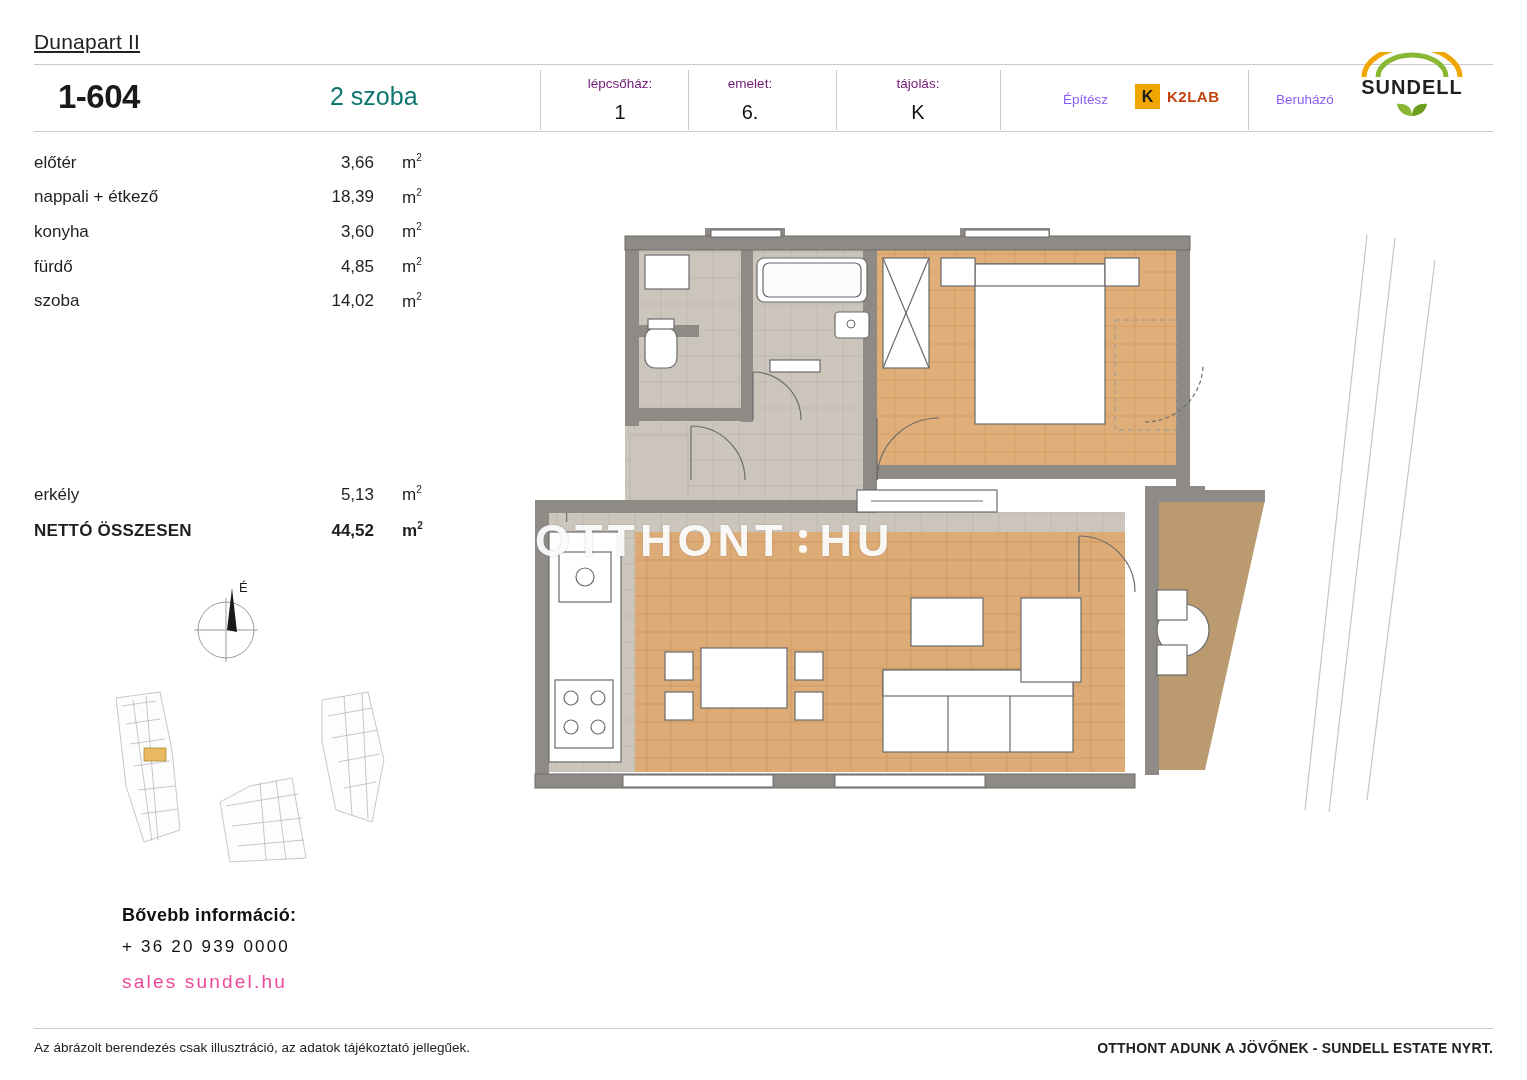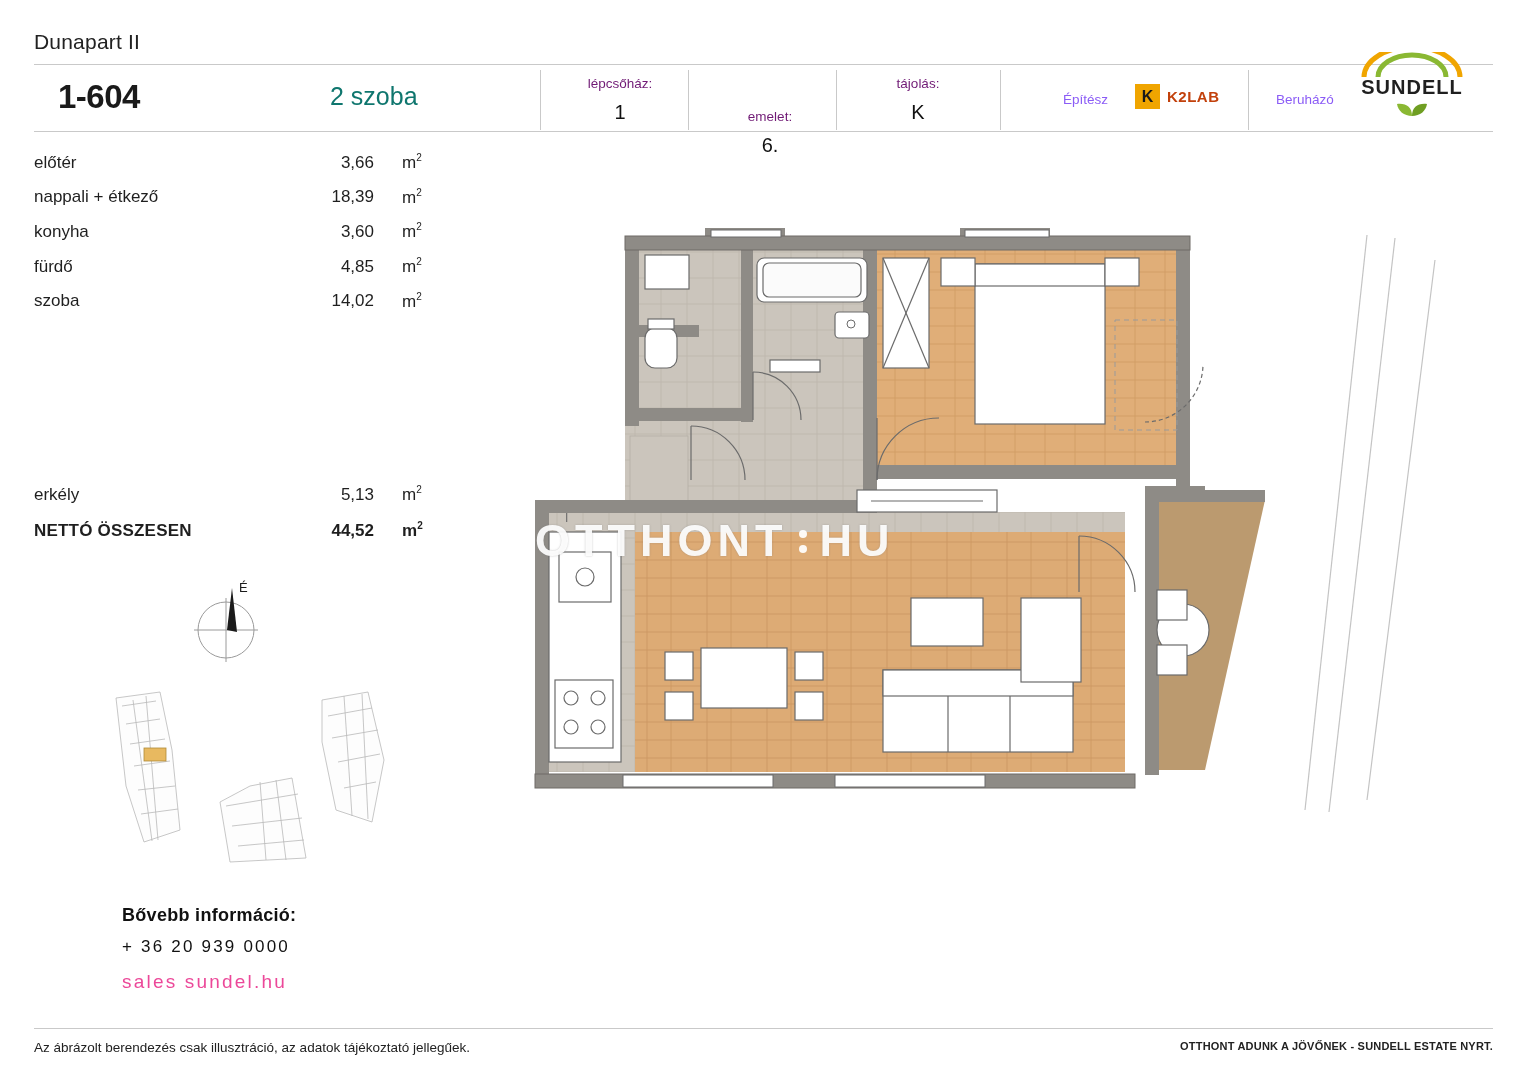--- a/index.html
+++ b/index.html
@@ -9,21 +9,21 @@
     background:#ffffff;
     font-family:"Liberation Sans", sans-serif;
     color:#1a1a1a;
     position:relative;
     overflow:hidden;
   }
 
   
   .project-title {
     position:absolute; left:34px; top:30px;
-    font-size:21px; letter-spacing:.2px; color:#222;
+    font-size:21px; letter-spacing:.2px; color:#222;text-decoration:underline;
   }
   .hrule {
     position:absolute; background:#c9c9c9; height:1px;
   }
   #rule-top { left:34px; top:64px; width:1459px; }
   #rule-mid { left:34px; top:131px; width:1459px; }
   #rule-bottom { left:34px; top:1028px; width:1459px; }
 
   .flat-id {
     position:absolute; left:34px; top:78px;
@@ -34,21 +34,21 @@
     font-size:25px; color:#0f766e;
   }
 
   .meta {
     position:absolute; top:76px;
     text-align:center; width:140px;
   }
   .meta .k { font-size:13.5px; color:#701a75; }
   .meta .v { font-size:20px; margin-top:10px; color:#111; }
   #meta-stair { left:550px; }
-  #meta-floor { left:700px;margin-top:33px; }
+  #meta-floor { left:680px; }
   #meta-orient { left:848px; }
 
   .vdiv { position:absolute; width:1px; background:#c9c9c9; top:70px; height:60px; }
   #vdiv-1 { left:540px; }
   #vdiv-2 { left:688px; }
   #vdiv-3 { left:836px; }
   #vdiv-4 { left:1000px; }
   #vdiv-5 { left:1248px; }
 
   .brand-label {
@@ -106,21 +106,21 @@
   .contact { position:absolute; left:122px; top:905px; }
   .contact .h { font-size:18px; font-weight:bold; letter-spacing:.3px; color:#111; }
   .contact .p { font-size:17px; letter-spacing:2.2px; margin-top:11px; color:#111; }
   .contact .w { font-size:19px; letter-spacing:2.2px; margin-top:14px; color:#ec4899; }
 
   
   .footer-left {
     position:absolute; left:34px; top:1040px; font-size:13.5px; color:#222;
   }
   .footer-right {
-    position:absolute; right:34px; top:1040px; font-size:11px; color:#222;
+    position:absolute; right:34px; top:1040px; font-size:14px; color:#222;
     font-weight:bold; letter-spacing:.2px;
   }
 
   
   #plan { position:absolute; left:505px; top:200px; width:1000px; height:640px; }
 
   
   .watermark {
     position:absolute; left:535px; top:515px;
     font-size:45px; font-weight:bold; letter-spacing:5px;

